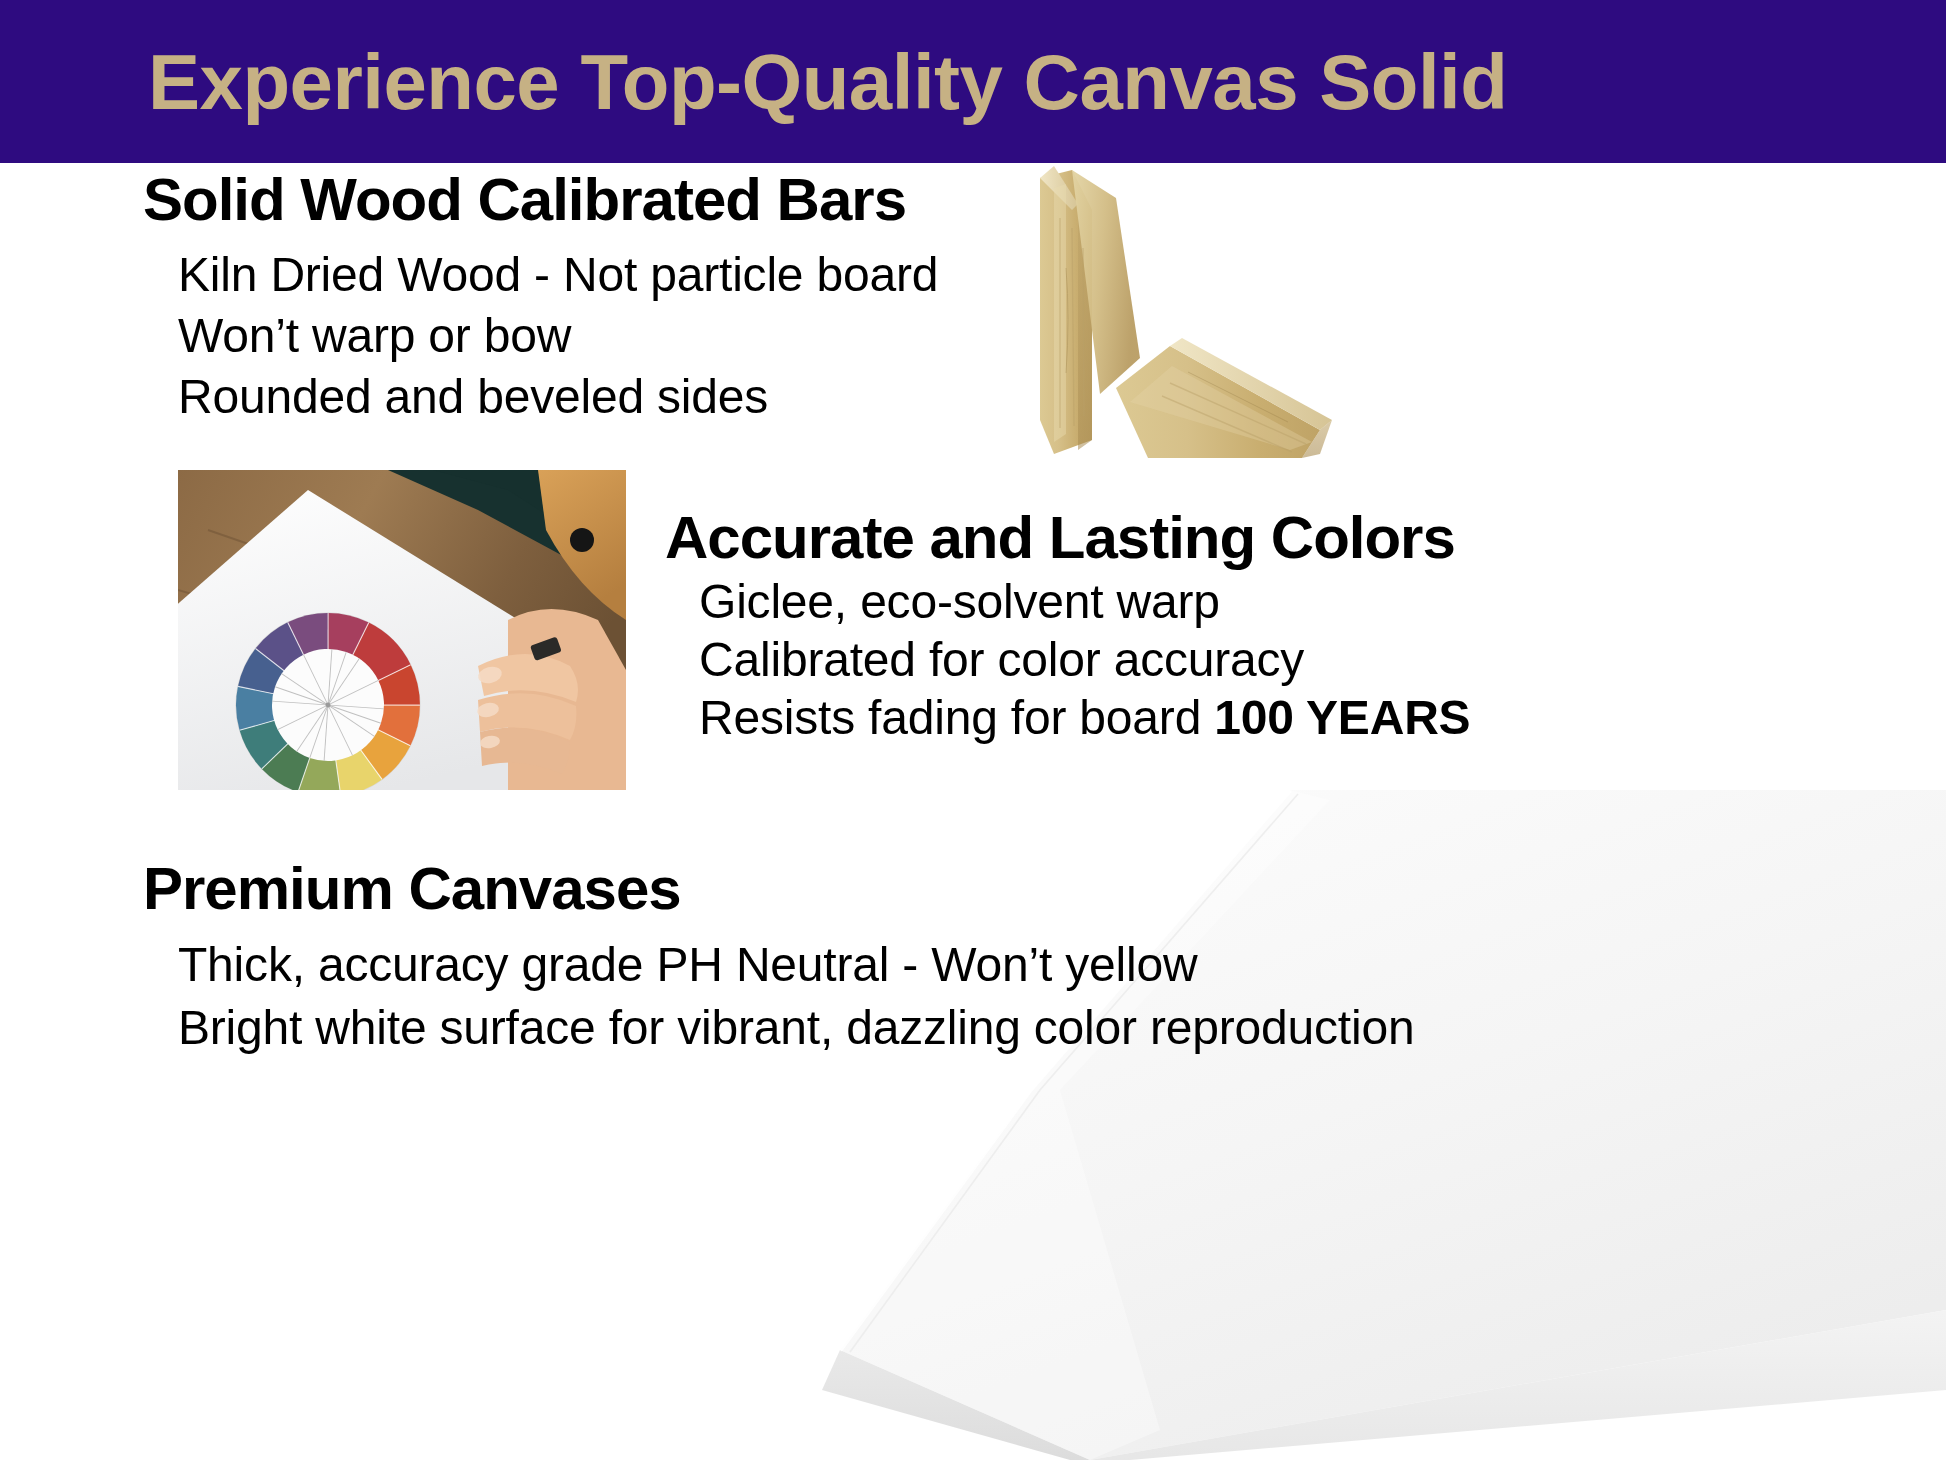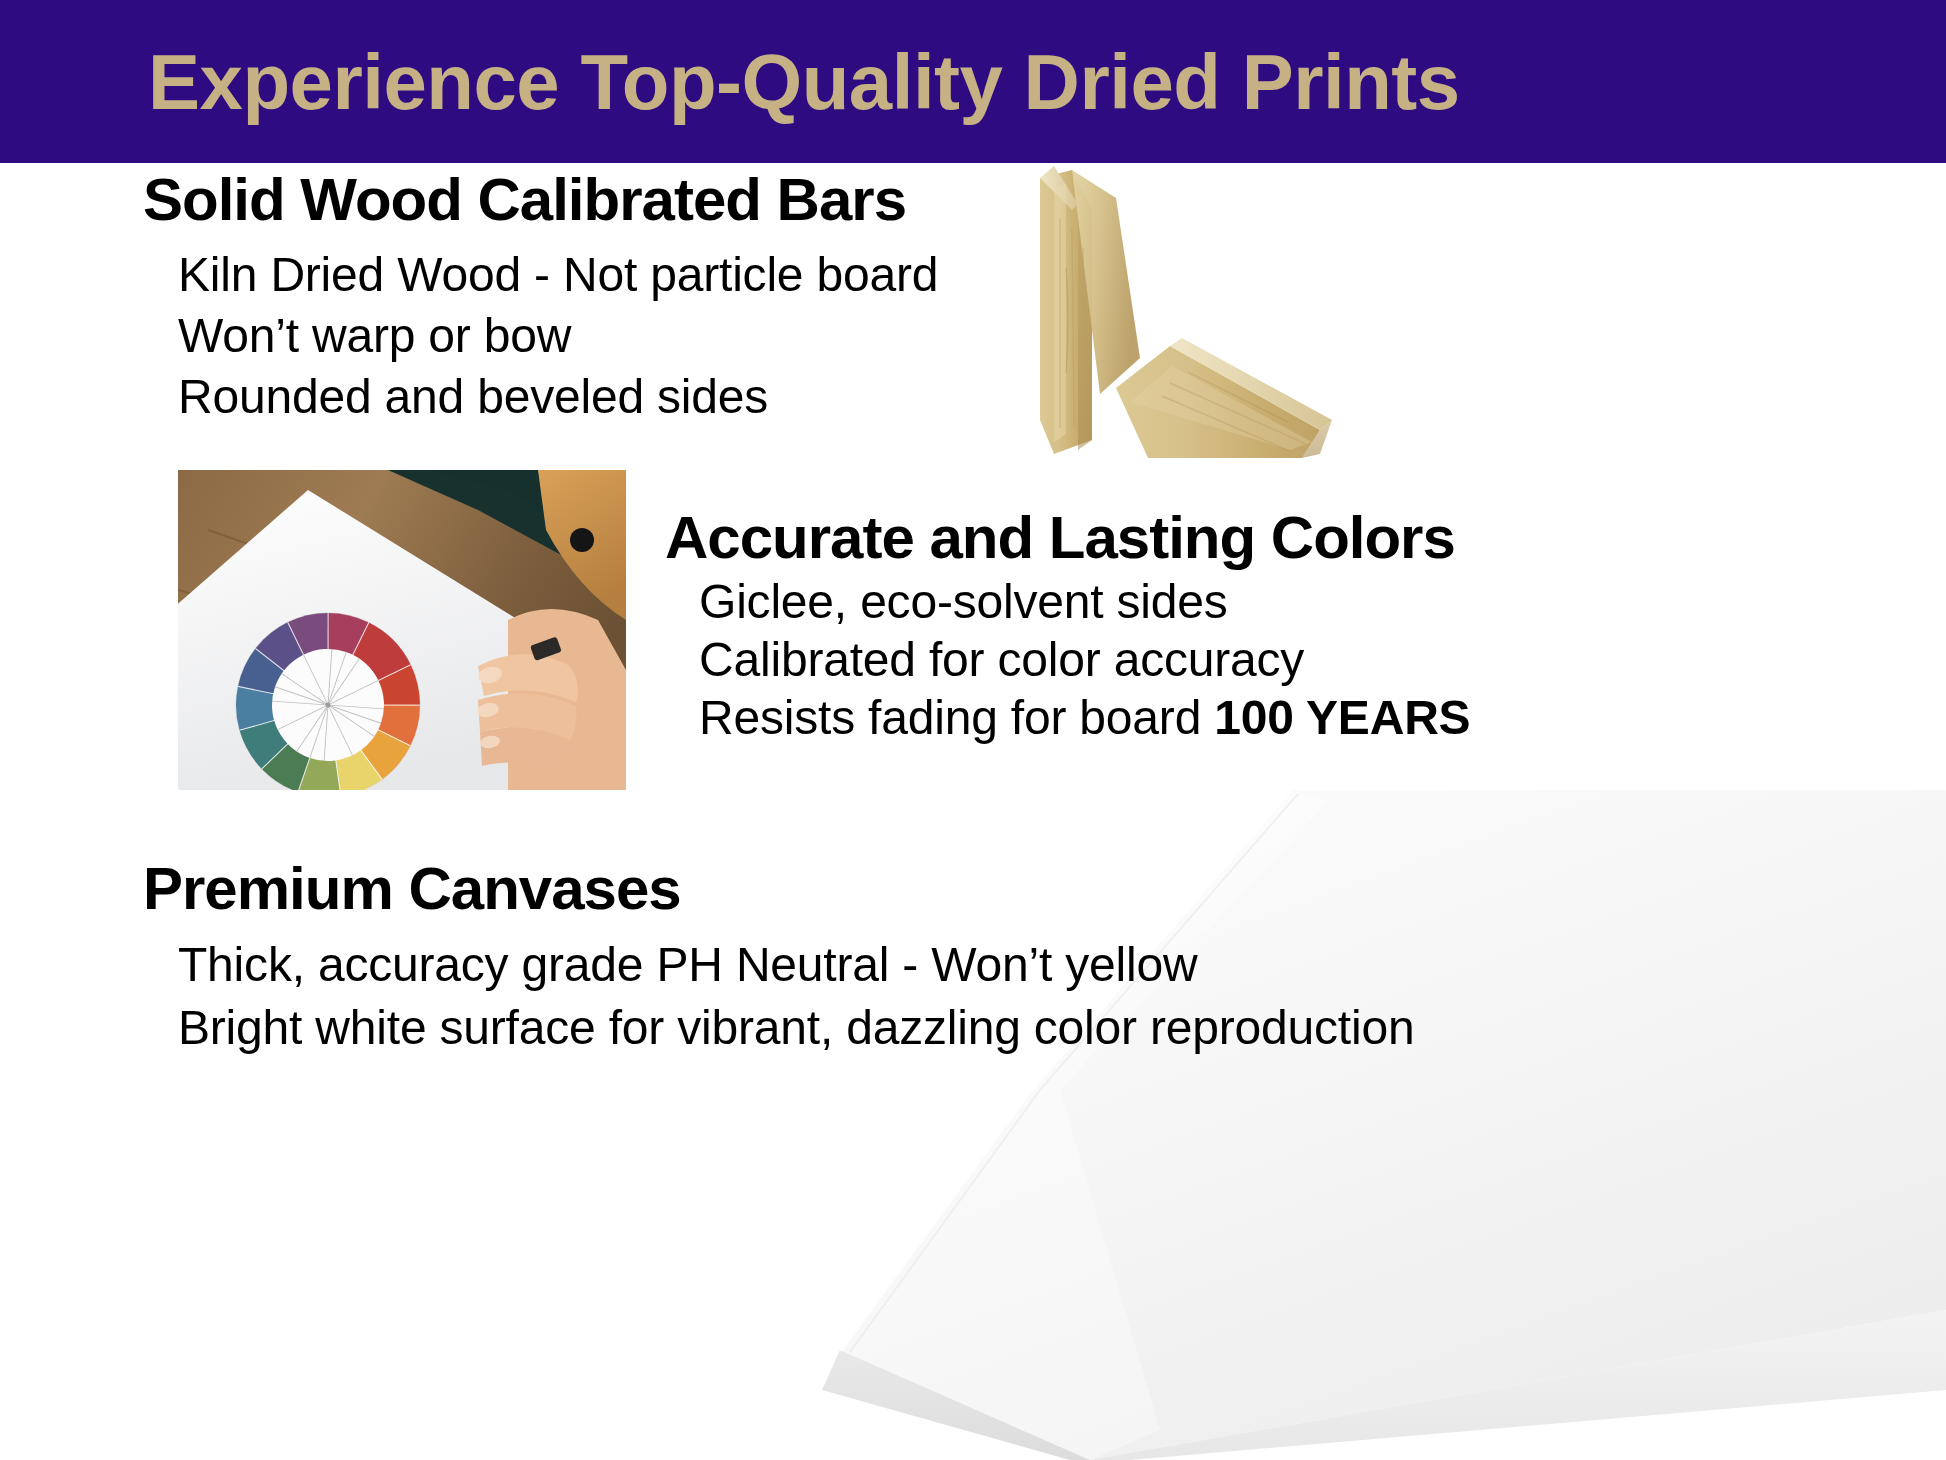--- a/index.html
+++ b/index.html
@@ -105,21 +105,21 @@
     width: 1216px;
     height: 670px;
     overflow: hidden;
     pointer-events: none;
   }
 </style>
 </head>
 <body>
 
 <div class="banner">
-  <div class="banner-title">Experience Top-Quality Dried Prints</div>
+  <div class="banner-title">Experience Top-Quality Canvas Solid</div>
 </div>
 
 <div class="wood-img">
   <svg width="330" height="300" viewBox="0 0 330 300" xmlns="http://www.w3.org/2000/svg">
     <defs>
       <linearGradient id="woodFaceA" x1="0" y1="0" x2="1" y2="0">
         <stop offset="0%" stop-color="#DCC993"></stop>
         <stop offset="35%" stop-color="#D6C089"></stop>
         <stop offset="70%" stop-color="#C9AE70"></stop>
         <stop offset="100%" stop-color="#BFA366"></stop>
@@ -300,19 +300,19 @@
     <polygon points="560,0 300,300 110,560 360,670 430,640 330,300 600,10" fill="#FFFFFF" opacity="0.35"></polygon>
   </svg>
 </div>
 
 <div class="section-heading" id="sec1-heading">Solid Wood Calibrated Bars</div>
 <div class="bullet-line" id="sec1-b0">Kiln Dried Wood - Not particle board</div>
 <div class="bullet-line" id="sec1-b1">Won’t warp or bow</div>
 <div class="bullet-line" id="sec1-b2">Rounded and beveled sides</div>
 
 <div class="section-heading" id="sec2-heading">Accurate  and Lasting Colors</div>
-<div class="bullet-line" id="sec2-b0">Giclee, eco-solvent sides</div>
+<div class="bullet-line" id="sec2-b0">Giclee, eco-solvent warp</div>
 <div class="bullet-line" id="sec2-b1">Calibrated for color accuracy</div>
 <div class="bullet-line" id="sec2-b2"><span>Resists fading for board </span><b>100 YEARS</b></div>
 
 <div class="section-heading" id="sec3-heading">Premium Canvases</div>
 <div class="bullet-line" id="sec3-b0">Thick, accuracy grade PH Neutral - Won’t yellow</div>
 <div class="bullet-line" id="sec3-b1">Bright white surface for vibrant, dazzling color reproduction</div>
 
 </body></html>

